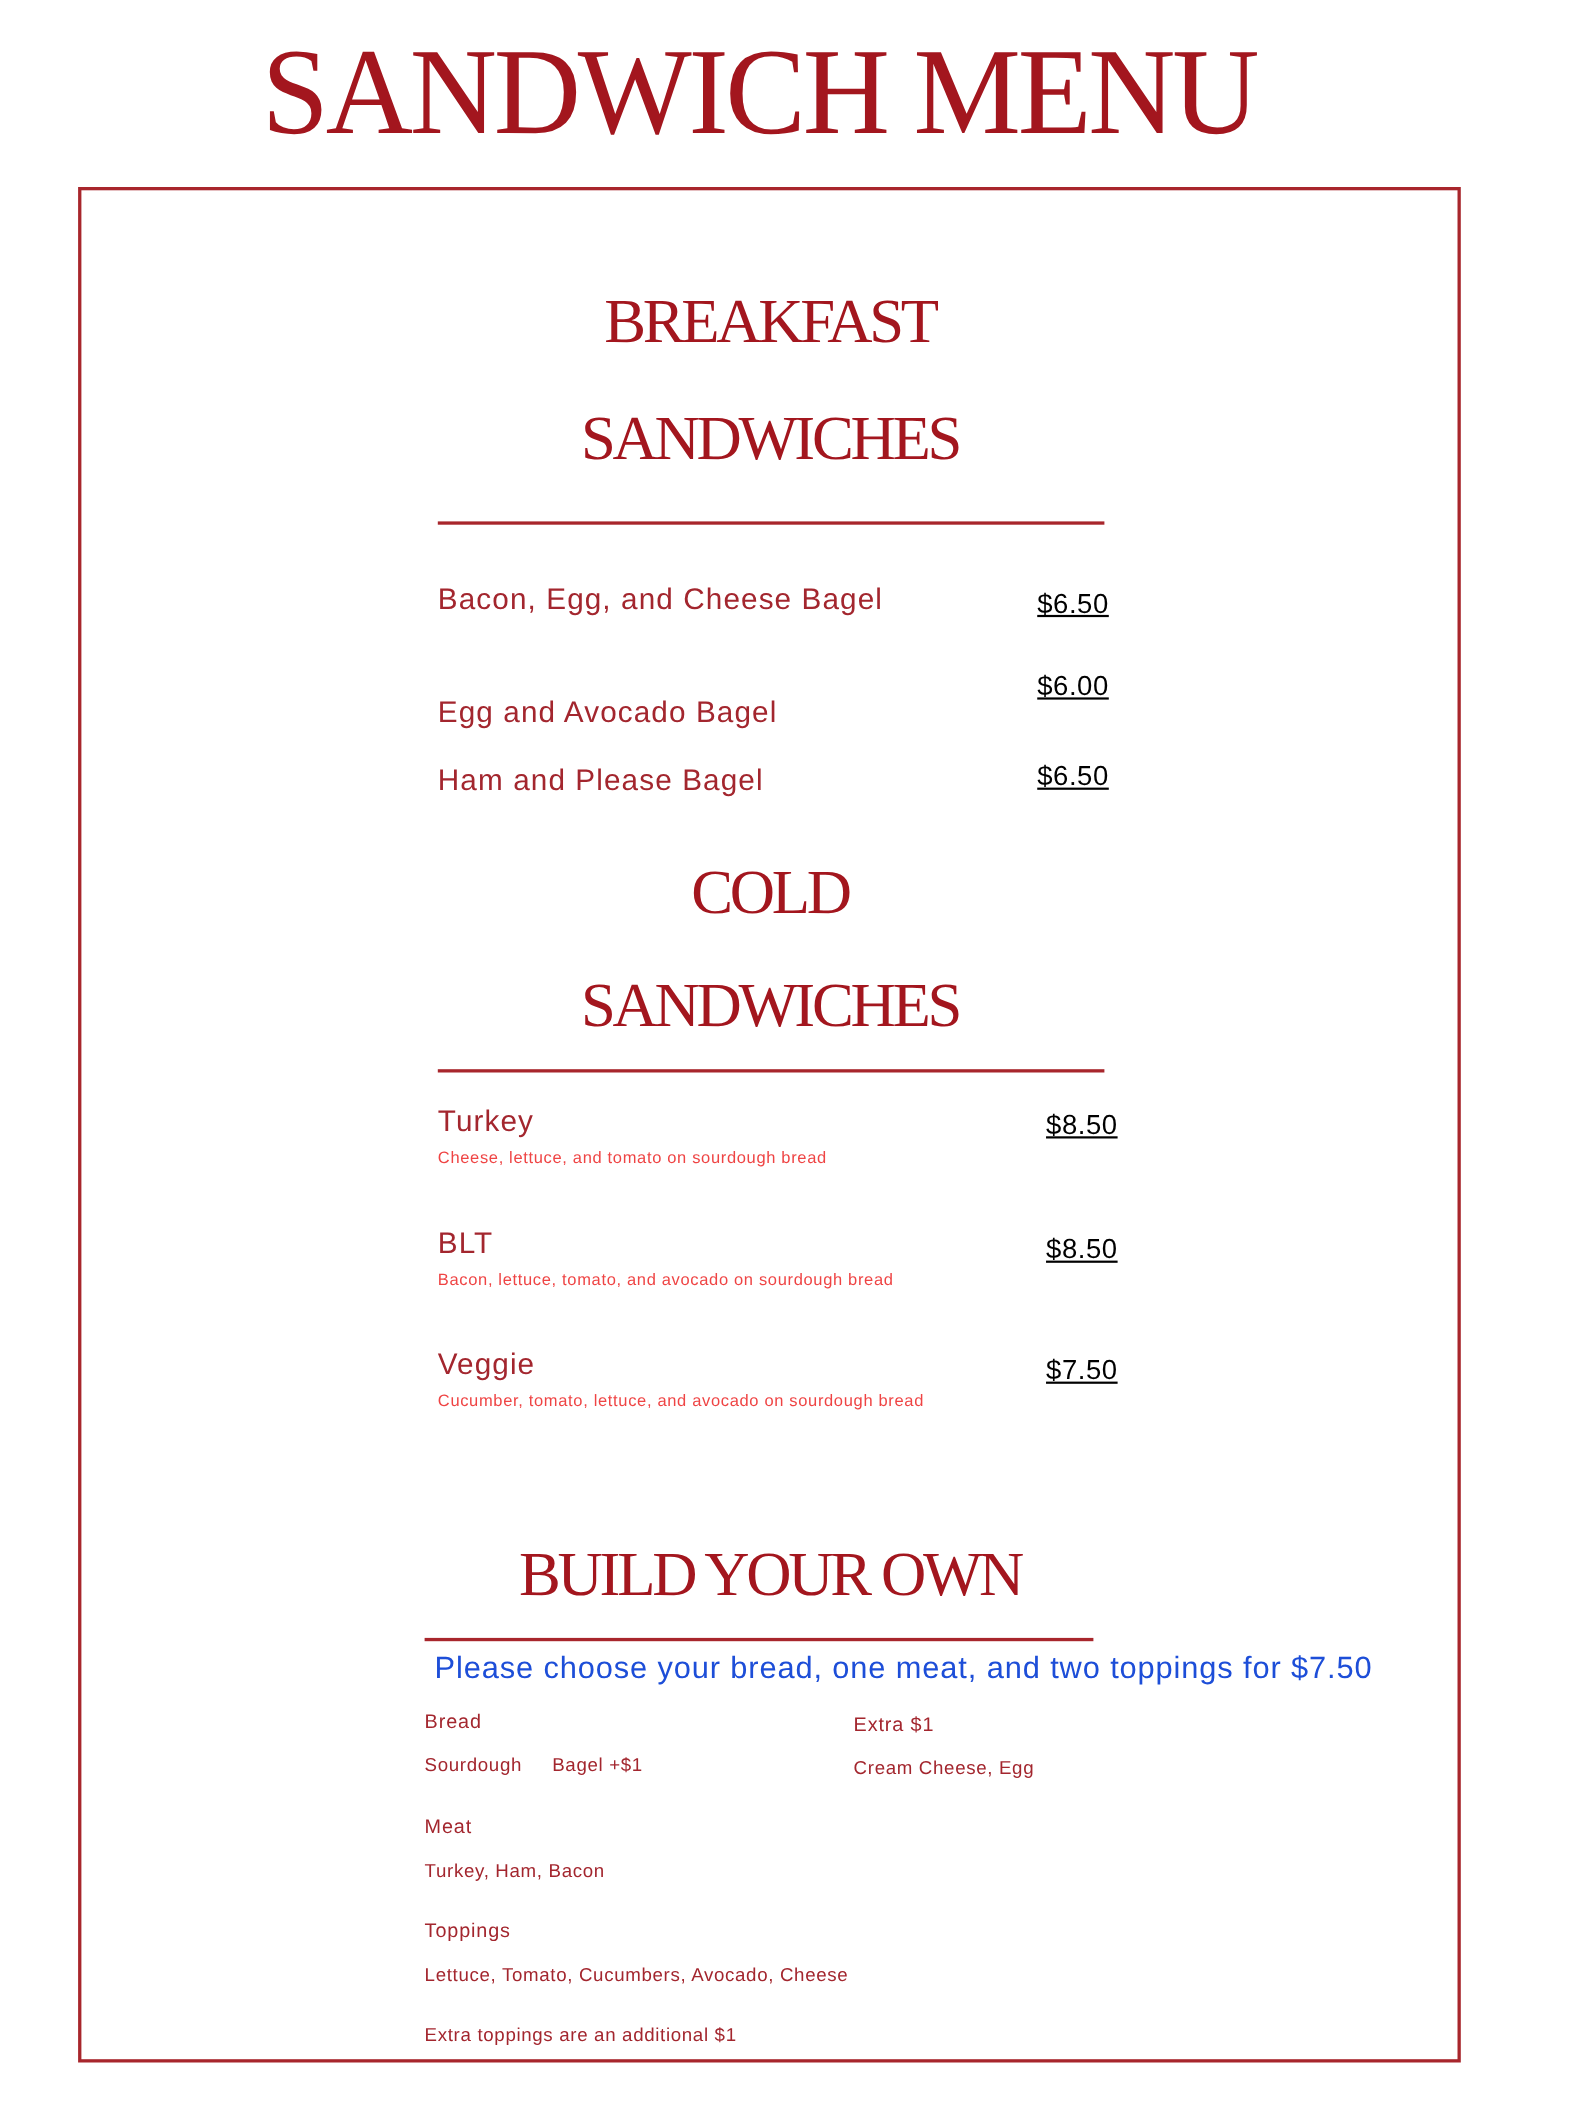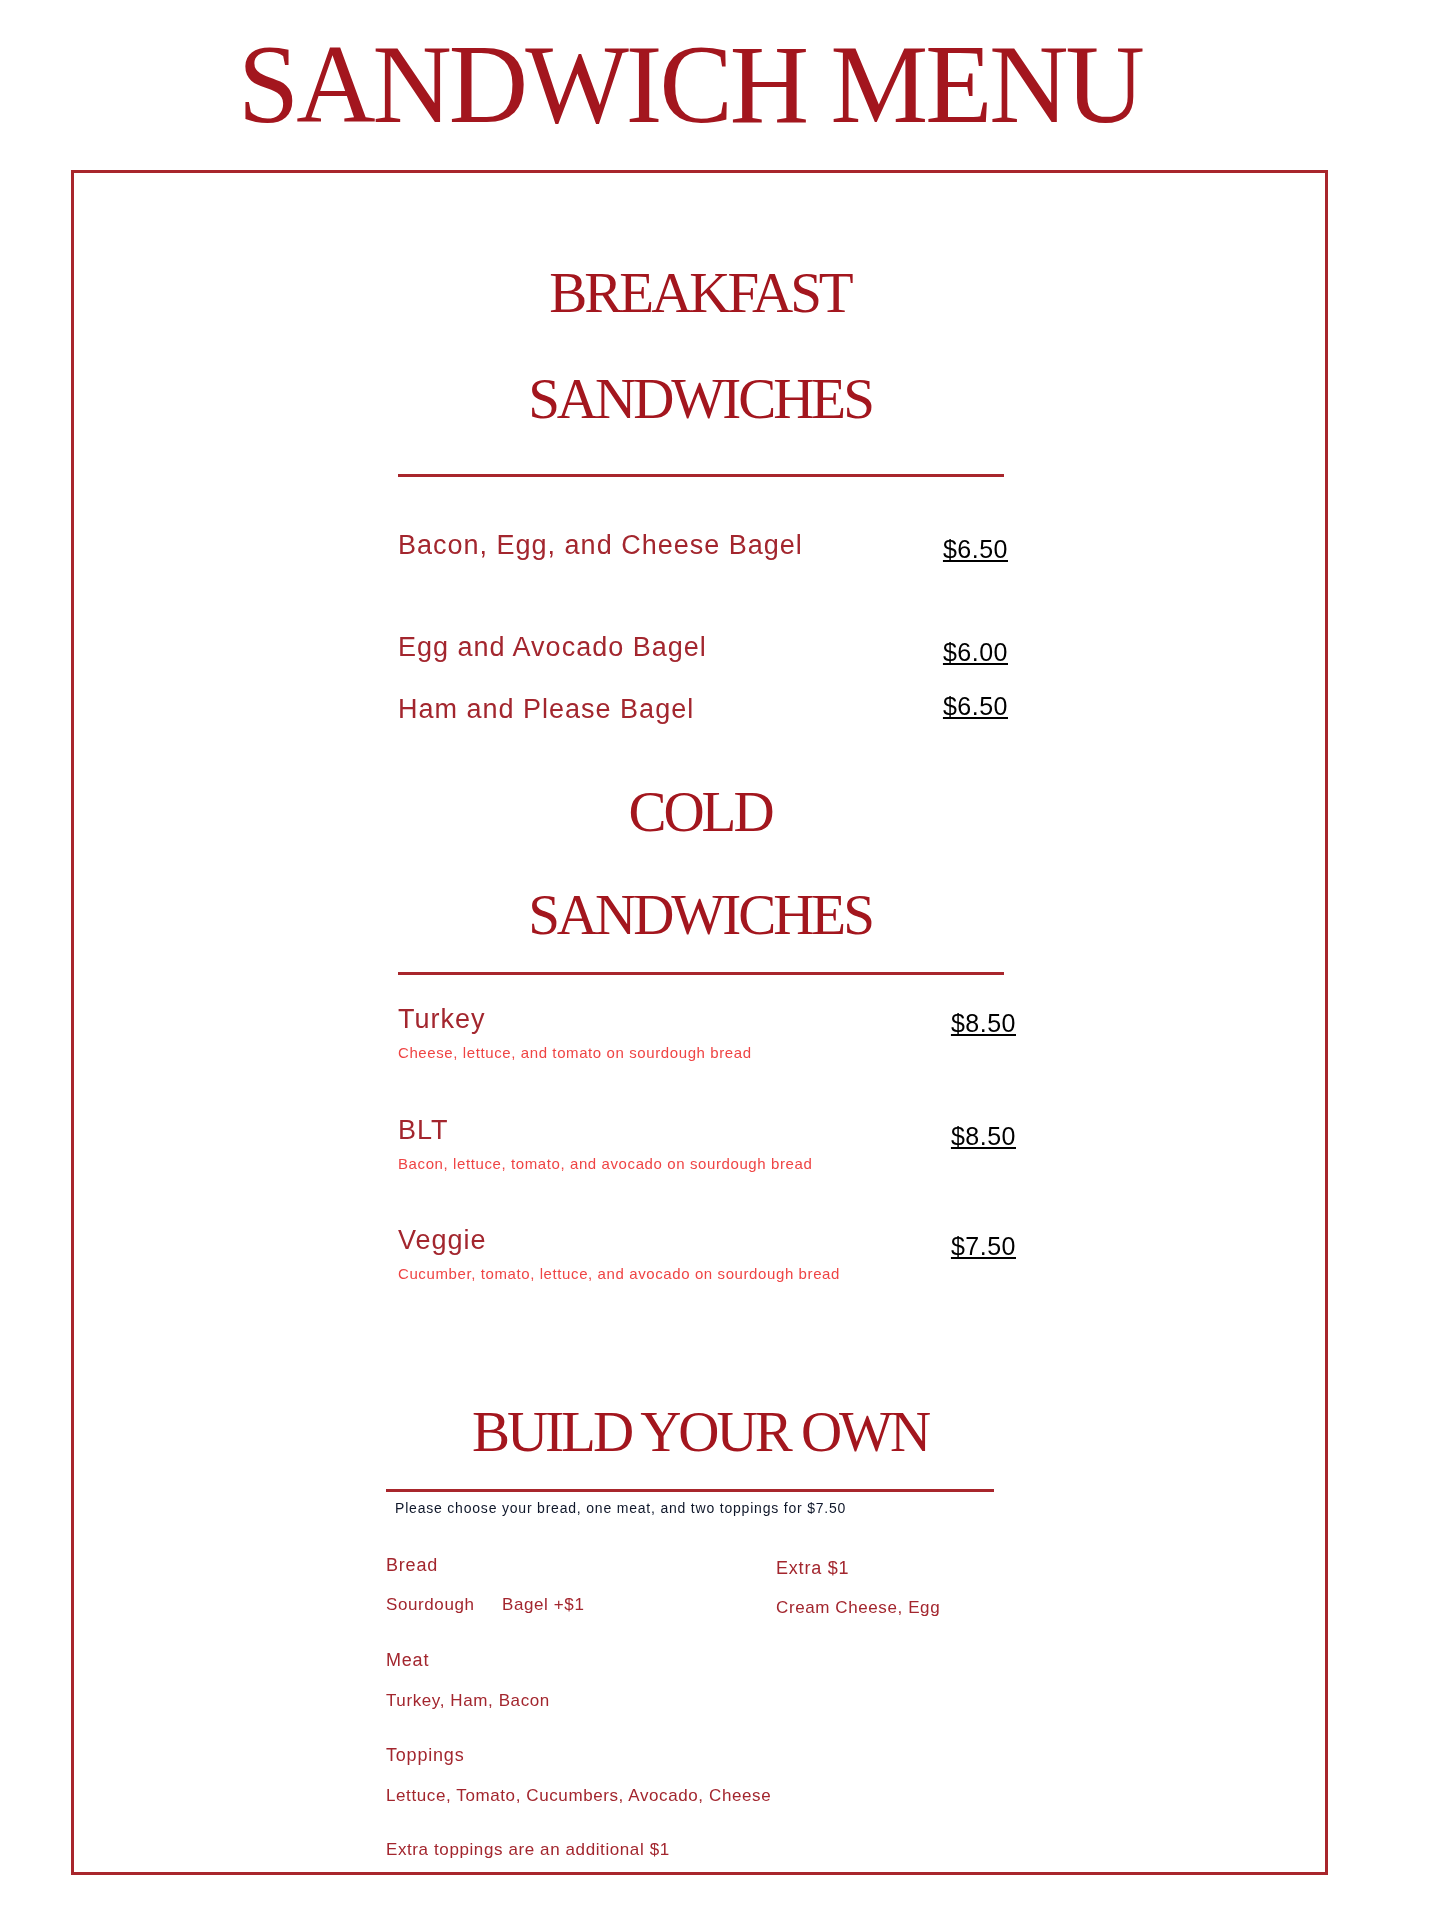--- a/index.html
+++ b/index.html
@@ -20,40 +20,40 @@
     border: 3px solid #a8262c; box-sizing: border-box;
   }
   .section-title {
     left: 380px; width: 640px; text-align: center;
     font-size: 57px; line-height: 74px; letter-spacing: -3px;
   }
   .rule { height: 3px; background: #a8262c; }
   .item-name { font-size: 27px; letter-spacing: 1px; color: #a3262e; }
   .item-price { font-size: 25px; letter-spacing: 0.5px; color: #000000; text-align: right; width: 120px; text-decoration: underline; }
   .item-desc { font-size: 15px; letter-spacing: 0.6px; color: #ef4444; }
-  .byo-sub { font-size: 14px; letter-spacing: 0.8px; color: #0f172a; }
+  .byo-sub { font-size: 28px; letter-spacing: 0.8px; color: #1d4ed8; }
   .byo-label { font-size: 18px; letter-spacing: 0.8px; color: #a3262e; }
   .byo-val { font-size: 17px; letter-spacing: 0.6px; color: #a3262e; }
 </style>
 </head>
 <body>
 
 <div class="abs serif main-title">SANDWICH MENU</div>
 
 <div class="abs frame"></div>
 
 <div class="abs serif section-title" style="top:256px;">BREAKFAST</div>
 <div class="abs serif section-title" style="top:362px;">SANDWICHES</div>
 <div class="abs rule" style="left:398px; top:474px; width:606px;"></div>
 
 <div class="abs item-name" style="left:398px; top:530px;">Bacon, Egg, and Cheese Bagel</div>
 <div class="abs item-price" style="left:888px; top:535px;">$6.50</div>
 
 <div class="abs item-name" style="left:398px; top:584px;margin-top:48px;">Egg and Avocado Bagel</div>
-<div class="abs item-price" style="left:888px; top:638px;">$6.00</div>
+<div class="abs item-price" style="left:888px; top:610px;">$6.00</div>
 
 <div class="abs item-name" style="left:398px; top:694px;">Ham and Please Bagel</div>
 <div class="abs item-price" style="left:888px; top:692px;">$6.50</div>
 
 <div class="abs serif section-title" style="top:775px;">COLD</div>
 <div class="abs serif section-title" style="top:878px;">SANDWICHES</div>
 <div class="abs rule" style="left:398px; top:972px; width:606px;"></div>
 
 <div class="abs item-name" style="left:398px; top:1004px;">Turkey</div>
 <div class="abs item-desc" style="left:398px; top:1044px;">Cheese, lettuce, and tomato on sourdough bread</div>

